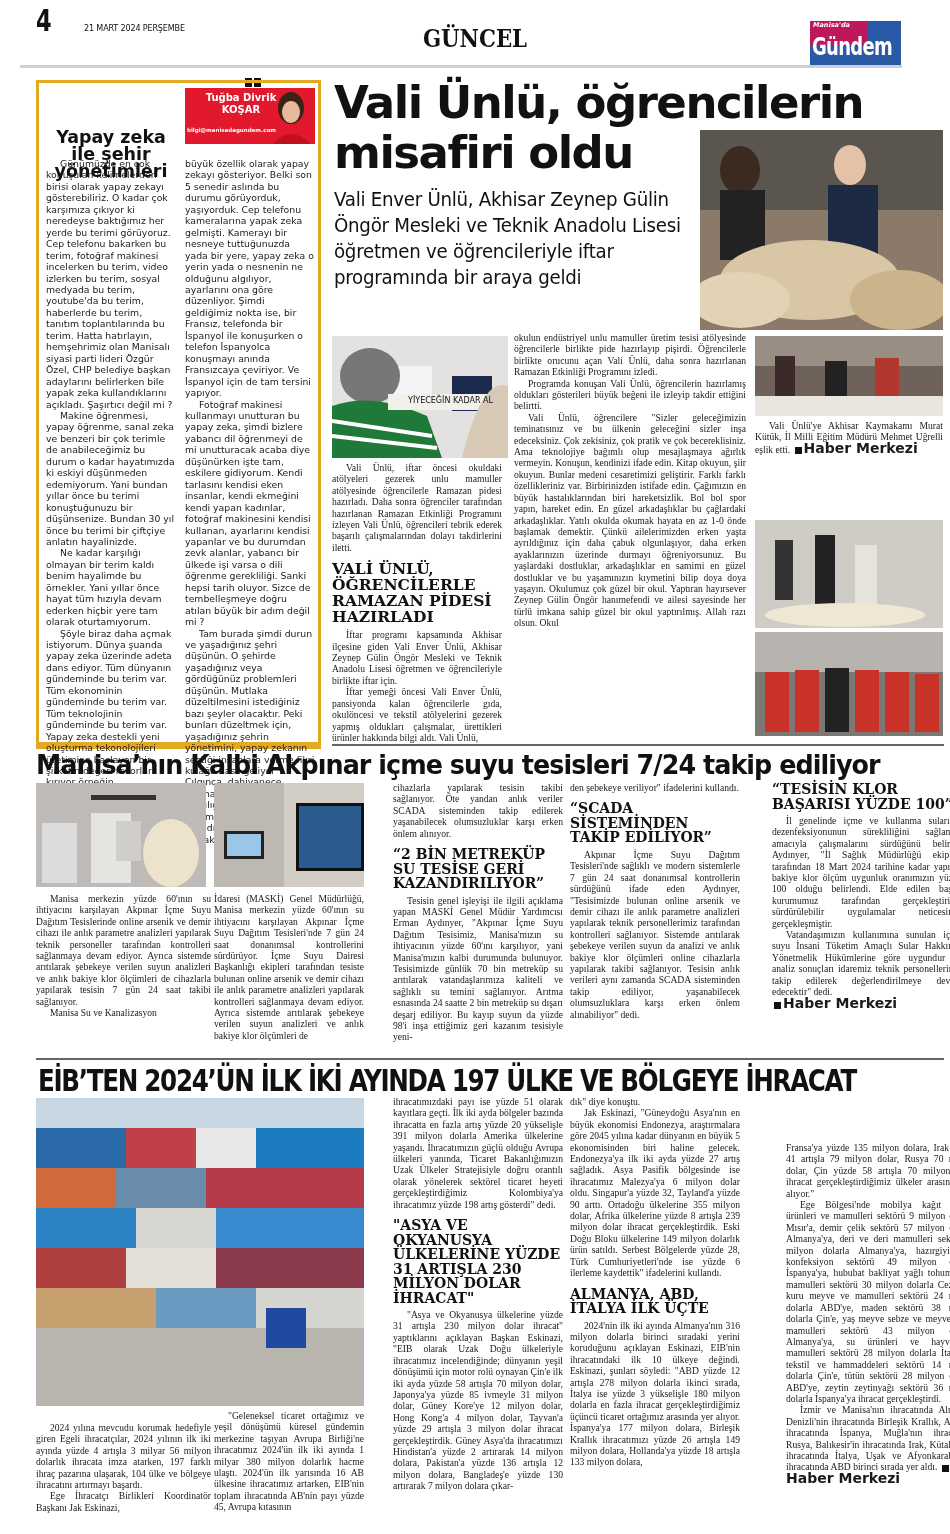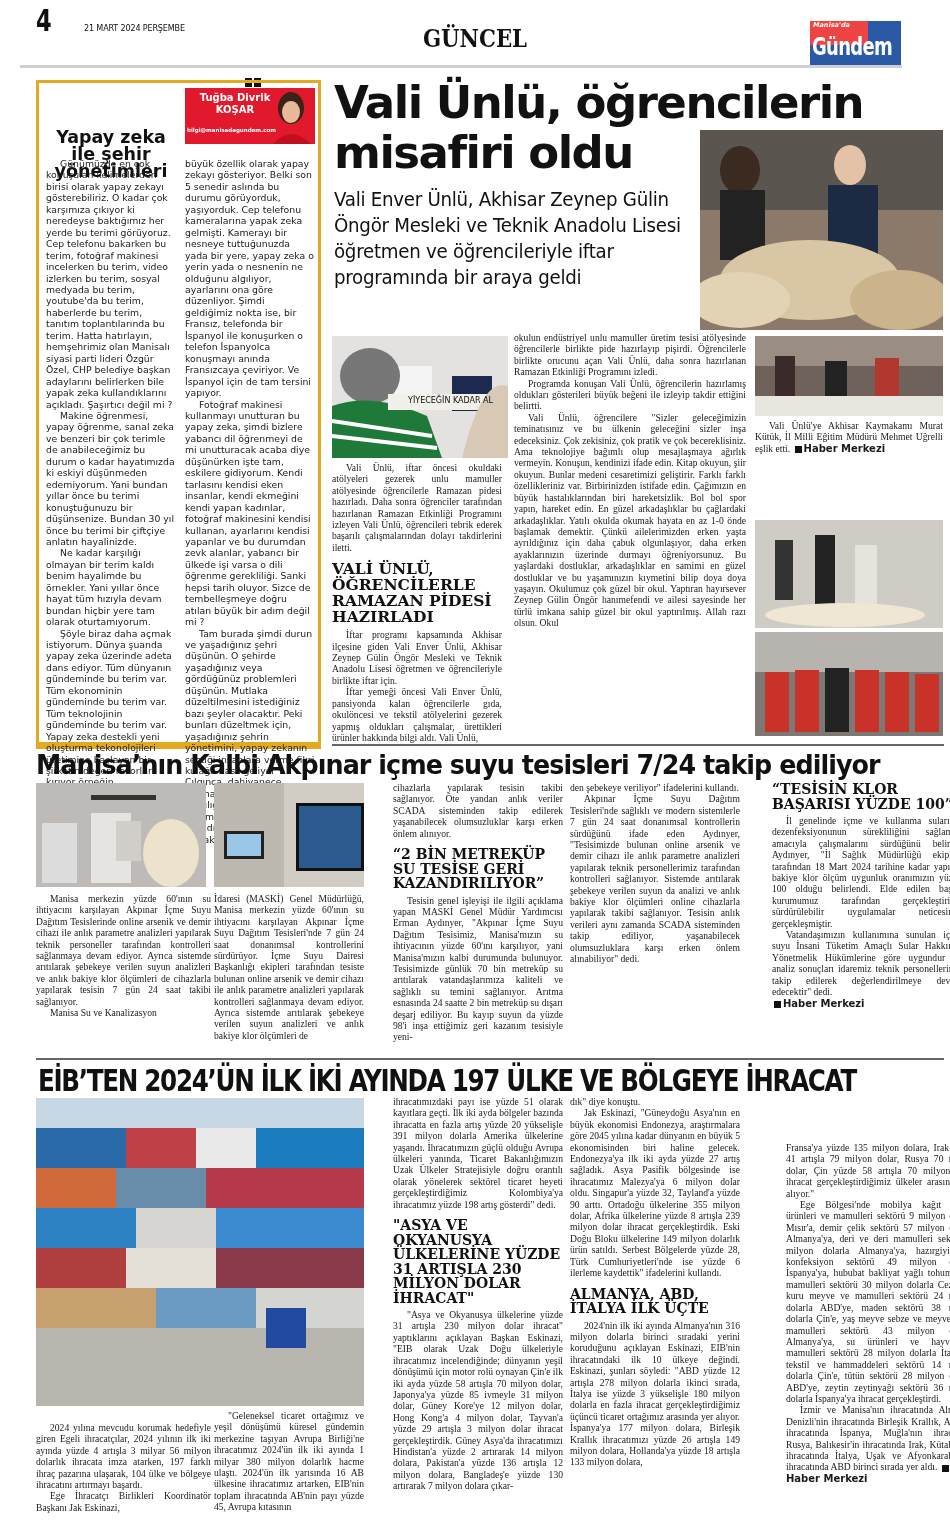--- a/index.html
+++ b/index.html
@@ -8,31 +8,31 @@
   .abs { position: absolute; }
   .serif-body { font-family: "Liberation Serif", serif; font-size: 9.6px; line-height: 11.4px; color: #1a1a1a; text-align: justify; }
   .sans-body { font-family: "DejaVu Sans", sans-serif; font-size: 9.3px; line-height: 11.45px; color: #1a1a1a; }
   .serif-body p, .sans-body p { text-indent: 14px; }
   .serif-body p.noind, .sans-body p.noind { text-indent: 0; }
   .subhead { font-family: "DejaVu Serif", serif; font-weight: bold; font-size: 14px; line-height: 14.5px; margin: 8px 0 4px 0; color: #111; text-align: left; }
   .hdr-num { left: 36px; top: 6px; font-family: "DejaVu Sans", sans-serif; font-weight: bold; font-size: 30px; line-height: 30px; transform: scaleX(0.75); transform-origin: left; }
   .hdr-date { left: 84px; top: 22px; font-family: "DejaVu Sans", sans-serif; font-size: 9.5px; transform: scaleX(0.85); transform-origin: left; letter-spacing: -0.2px; }
   .hdr-section { left: 400px; top: 24px; width: 150px; text-align: center; font-family: "DejaVu Serif", serif; font-size: 25px; font-weight: bold; transform: scaleX(0.85); }
   .logo { left: 810px; top: 21px; width: 91px; height: 44px; background: #2a5aa6; overflow: hidden; }
-  .logo .red { position: absolute; left: 0; top: 0; width: 58px; height: 24px; background: #ef4444; color: #fff; font-family: "DejaVu Sans", sans-serif; font-style: italic; font-weight: bold; font-size: 6.5px; line-height: 9px; padding-left: 3px; }
+  .logo .red { position: absolute; left: 0; top: 0; width: 58px; height: 24px; background: #be185d; color: #fff; font-family: "DejaVu Sans", sans-serif; font-style: italic; font-weight: bold; font-size: 6.5px; line-height: 9px; padding-left: 3px; }
   .logo .main { position: absolute; left: 2px; top: 10px; color: #fff; font-family: "DejaVu Sans", sans-serif; font-weight: bold; font-size: 25px; line-height: 32px; transform: scaleX(0.72); transform-origin: left; letter-spacing: -1px; }
   .hdr-rule { left: 20px; top: 65px; width: 882px; height: 3px; background: #cfcfcf; }
   .hdr-mark { left: 245px; top: 72px; width: 18px; height: 10px; }
   .hdr-mark i { display: inline-block; width: 7px; height: 9px; background: #111; margin-right: 2px; }
   
   .col-box { left: 36px; top: 80px; width: 285px; height: 664px; border: 3px solid #e3a920; border-bottom: none; }
   .col-bottom { left: 36px; top: 742px; width: 285px; height: 7px; background: #e3a920; }
   .col-title { left: 46px; top: 88px; width: 130px; text-align: center; font-family: "DejaVu Sans", sans-serif; font-weight: bold; font-size: 17.5px; line-height: 17px; margin-top: 41px; }
   .author-box { left: 185px; top: 88px; width: 130px; height: 56px; background: #e2192d; overflow: hidden; }
-  .author-name { position: absolute; left: 10px; top: 4px; width: 80px; text-align: center; color: #fff; font-family: "DejaVu Sans", sans-serif; font-weight: bold; font-size: 10px; line-height: 12px; }
+  .author-name { position: absolute; left: 16px; top: 4px; width: 80px; text-align: center; color: #fff; font-family: "DejaVu Sans", sans-serif; font-weight: bold; font-size: 10px; line-height: 12px; }
   .author-mail { position: absolute; left: 2px; top: 39px; color: #fff; font-family: "DejaVu Sans", sans-serif; font-size: 5.5px; font-weight: bold; }
   .author-face { position: absolute; right: 2px; top: 0; width: 52px; height: 56px; }
   .col-text-a { left: 46px; top: 158px; width: 130px; }
   .col-text-b { left: 185px; top: 158px; width: 130px; }
   
   .head1 { left: 334px; top: 78px; width: 610px; font-family: "DejaVu Sans", sans-serif; font-weight: bold; font-size: 45px; line-height: 50px; letter-spacing: -1.5px; white-space: nowrap; }
   .head1 span { display: block; }
   .deck { left: 334px; top: 186px; width: 370px; font-family: "DejaVu Sans", sans-serif; font-size: 19px; line-height: 26px; letter-spacing: -0.3px; transform: scaleX(0.96); transform-origin: left; }
   .photo { background: #bbb; overflow: hidden; }
   .story-a { left: 332px; top: 462px; width: 170px; }
@@ -45,21 +45,21 @@
   .s2-c { left: 393px; top: 782px; width: 170px; }
   .s2-d { left: 570px; top: 782px; width: 170px; }
   .s2-e { left: 750px; top: 782px; width: 190px; margin-left: 22px; }
   .head3 { left: 38px; top: 1064px; width: 910px; font-family: "DejaVu Sans", sans-serif; font-weight: bold; font-size: 30px; line-height: 34px; letter-spacing: -1.6px; white-space: nowrap; transform: scaleX(0.82); transform-origin: left; }
   .s3-a { left: 36px; top: 1422px; width: 175px; }
   .s3-b { left: 214px; top: 1410px; width: 150px; }
   .s3-c { left: 393px; top: 1096px; width: 170px; }
   .s3-d { left: 570px; top: 1096px; width: 170px; }
   .s3-e { left: 786px; top: 1096px; width: 190px; margin-top: 46px; }
   .caption-subhead { font-size: 15.5px; line-height: 16px; }
-  .hm { font-family: "DejaVu Sans", sans-serif; font-weight: bold; font-size: 10px; }
+  .hm { font-family: "DejaVu Sans", sans-serif; font-weight: bold; font-size: 14px; }
   .sq { display: inline-block; width: 7px; height: 7px; background: #111; margin: 0 2px; vertical-align: middle; }
 </style>
 </head>
 <body>
 
 <div class="abs hdr-num">4</div>
 <div class="abs hdr-date">21 MART 2024 PERŞEMBE</div>
 <div class="abs hdr-section">GÜNCEL</div>
 <div class="abs logo">
   <div class="red">Manisa'da</div>
@@ -76,21 +76,21 @@
   <div class="author-mail">bilgi@manisadagundem.com</div>
   <svg class="author-face" viewBox="0 0 52 56">
     <ellipse cx="30" cy="20" rx="13" ry="16" fill="#3a2418"></ellipse>
     <ellipse cx="30" cy="24" rx="9" ry="11" fill="#e8b99a"></ellipse>
     <path d="M12 56 Q30 36 50 56 Z" fill="#c01020"></path>
   </svg>
 </div>
 <div class="abs col-text-a sans-body">
   <p>Günümüzde en çok konuşulan kelimelerden birisi olarak yapay zekayı gösterebiliriz. O kadar çok karşımıza çıkıyor ki neredeyse baktığımız her yerde bu terimi görüyoruz. Cep telefonu bakarken bu terim, fotoğraf makinesi incelerken bu terim, video izlerken bu terim, sosyal medyada bu terim, youtube'da bu terim, haberlerde bu terim, tanıtım toplantılarında bu terim. Hatta hatırlayın, hemşehrimiz olan Manisalı siyasi parti lideri Özgür Özel, CHP belediye başkan adaylarını belirlerken bile yapak zeka kullandıklarını açıkladı. Şaşırtıcı değil mi ?</p>
   <p>Makine öğrenmesi, yapay öğrenme, sanal zeka ve benzeri bir çok terimle de anabileceğimiz bu durum o kadar hayatımızda ki eskiyi düşünmeden edemiyorum. Yani bundan yıllar önce bu terimi konuştuğunuzu bir düşünsenize. Bundan 30 yıl önce bu terimi bir çiftçiye anlatın hayalinizde.</p>
-  <p>Ne kadar karşılığı olmayan bir terim kaldı benim hayalimde bu örnekler. Yani yıllar önce hayat tüm hızıyla devam bundan hiçbir yere tam olarak oturtamıyorum.</p>
+  <p>Ne kadar karşılığı olmayan bir terim kaldı benim hayalimde bu örnekler. Yani yıllar önce hayat tüm hızıyla devam ederken hiçbir yere tam olarak oturtamıyorum.</p>
   <p>Şöyle biraz daha açmak istiyorum. Dünya şuanda yapay zeka üzerinde adeta dans ediyor. Tüm dünyanın gündeminde bu terim var. Tüm ekonominin gündeminde bu terim var. Tüm teknolojinin gündeminde bu terim var. Yapay zeka destekli yeni oluşturma tekonolojileri üretimine başlayan bir şirketin değeri rekorlar kırıyor örneğin.</p>
   <p>Bir cep telefonu markası, yeni ürününü tanıtırken en</p>
 </div>
 <div class="abs col-text-b sans-body">
   <p class="noind">büyük özellik olarak yapay zekayı gösteriyor. Belki son 5 senedir aslında bu durumu görüyorduk, yaşıyorduk. Cep telefonu kameralarına yapak zeka gelmişti. Kamerayı bir nesneye tuttuğunuzda yada bir yere, yapay zeka o yerin yada o nesnenin ne olduğunu algılıyor, ayarlarını ona göre düzenliyor. Şimdi geldiğimiz nokta ise, bir Fransız, telefonda bir İspanyol ile konuşurken o telefon İspanyolca konuşmayı anında Fransızcaya çeviriyor. Ve İspanyol için de tam tersini yapıyor.</p>
   <p>Fotoğraf makinesi kullanmayı unutturan bu yapay zeka, şimdi bizlere yabancı dil öğrenmeyi de mi unutturacak acaba diye düşünürken işte tam, eskilere gidiyorum. Kendi tarlasını kendisi eken insanlar, kendi ekmeğini kendi yapan kadınlar, fotoğraf makinesini kendisi kullanan, ayarlarını kendisi yapanlar ve bu durumdan zevk alanlar, yabancı bir ülkede işi varsa o dili öğrenme gerekliliği. Sanki hepsi tarih oluyor. Sizce de tembelleşmeye doğru atılan büyük bir adım değil mi ?</p>
   <p>Tam burada şimdi durun ve yaşadığınız şehri düşünün. O şehirde yaşadığınız veya gördüğünüz problemleri düşünün. Mutlaka düzeltilmesini istediğiniz bazı şeyler olacaktır. Peki bunları düzeltmek için, yaşadığınız şehrin yönetimini, yapay zekanın seçtiği insanlara verme fikri kulağa nasıl geliyor ? Çılgınca, dahiyanece, saçmaca ? Vallahi ben yine karşılığındaki kelimeyi bulamadığım bir his yaşadım, sizinkileri de merak etmiyor değilim...</p>
 </div>
 
 <div class="abs head1">
@@ -203,20 +203,21 @@
 <div class="abs s2-b serif-body">
   <p class="noind">İdaresi (MASKİ) Genel Müdürlüğü, Manisa merkezin yüzde 60'ının su ihtiyacını karşılayan Akpınar İçme Suyu Dağıtım Tesisleri'nde 7 gün 24 saat donanımsal kontrollerini sürdürüyor. İçme Suyu Dairesi Başkanlığı ekipleri tarafından tesiste bulunan online arsenik ve demir cihazı ile anlık parametre analizleri yapılarak kontrolleri sağlanmaya devam ediyor. Ayrıca sistemde arıtılarak şebekeye verilen suyun analizleri ve anlık bakiye klor ölçümleri de</p>
 </div>
 <div class="abs s2-c serif-body">
   <p class="noind">cihazlarla yapılarak tesisin takibi sağlanıyor. Öte yandan anlık veriler SCADA sisteminden takip edilerek yaşanabilecek olumsuzluklar karşı erken önlem alınıyor.</p>
   <div class="subhead">“2 BİN METREKÜP SU TESİSE GERİ KAZANDIRILIYOR”</div>
   <p>Tesisin genel işleyişi ile ilgili açıklama yapan MASKİ Genel Müdür Yardımcısı Erman Aydınyer, "Akpınar İçme Suyu Dağıtım Tesisimiz, Manisa'mızın su ihtiyacının yüzde 60'ını karşılıyor, yani Manisa'mızın kalbi durumunda bulunuyor. Tesisimizde günlük 70 bin metreküp su arıtılarak vatandaşlarımıza kaliteli ve sağlıklı su temini sağlanıyor. Arıtma esnasında 24 saatte 2 bin metreküp su dışarı deşarj ediliyor. Bu kayıp suyun da yüzde 98'i inşa ettiğimiz geri kazanım tesisiyle yeni-</p>
 </div>
 <div class="abs s2-d serif-body">
   <p class="noind">den şebekeye veriliyor" ifadelerini kullandı.</p>
+  <div class="subhead">“SCADA SİSTEMİNDEN TAKİP EDİLİYOR”</div>
   <p>Akpınar İçme Suyu Dağıtım Tesisleri'nde sağlıklı ve modern sistemlerle 7 gün 24 saat donanımsal kontrollerin sürdüğünü ifade eden Aydınyer, "Tesisimizde bulunan online arsenik ve demir cihazı ile anlık parametre analizleri yapılarak teknik personellerimiz tarafından kontrolleri sağlanıyor. Sistemde arıtılarak şebekeye verilen suyun da analizi ve anlık bakiye klor ölçümleri online cihazlarla yapılarak takibi sağlanıyor. Tesisin anlık verileri aynı zamanda SCADA sisteminden takip ediliyor, yaşanabilecek olumsuzluklara karşı erken önlem alınabiliyor" dedi.</p>
 </div>
 <div class="abs s2-e serif-body">
   <div class="subhead" style="margin-top:0">“TESİSİN KLOR BAŞARISI YÜZDE 100”</div>
   <p>İl genelinde içme ve kullanma sularının dezenfeksiyonunun sürekliliğini sağlamak amacıyla çalışmalarını sürdüğünü belirten Aydınyer, "İl Sağlık Müdürlüğü ekipleri tarafından 18 Mart 2024 tarihine kadar yapılan bakiye klor ölçüm uygunluk oranımızın yüzde 100 olduğu belirlendi. Elde edilen başarı kurumumuz tarafından gerçekleştirilen sürdürülebilir uygulamalar neticesinde gerçekleşmiştir.</p>
   <p>Vatandaşımızın kullanımına sunulan içme suyu İnsani Tüketim Amaçlı Sular Hakkında Yönetmelik Hükümlerine göre uygundur ve analiz sonuçları idaremiz teknik personellerince takip edilerek değerlendirilmeye devam edecektir" dedi.</p>
   <p class="noind"><span class="sq"></span><span class="hm">Haber Merkezi</span></p>
 </div>
 
 <div class="abs divider" style="left:36px;top:1058px;width:908px;"></div>

